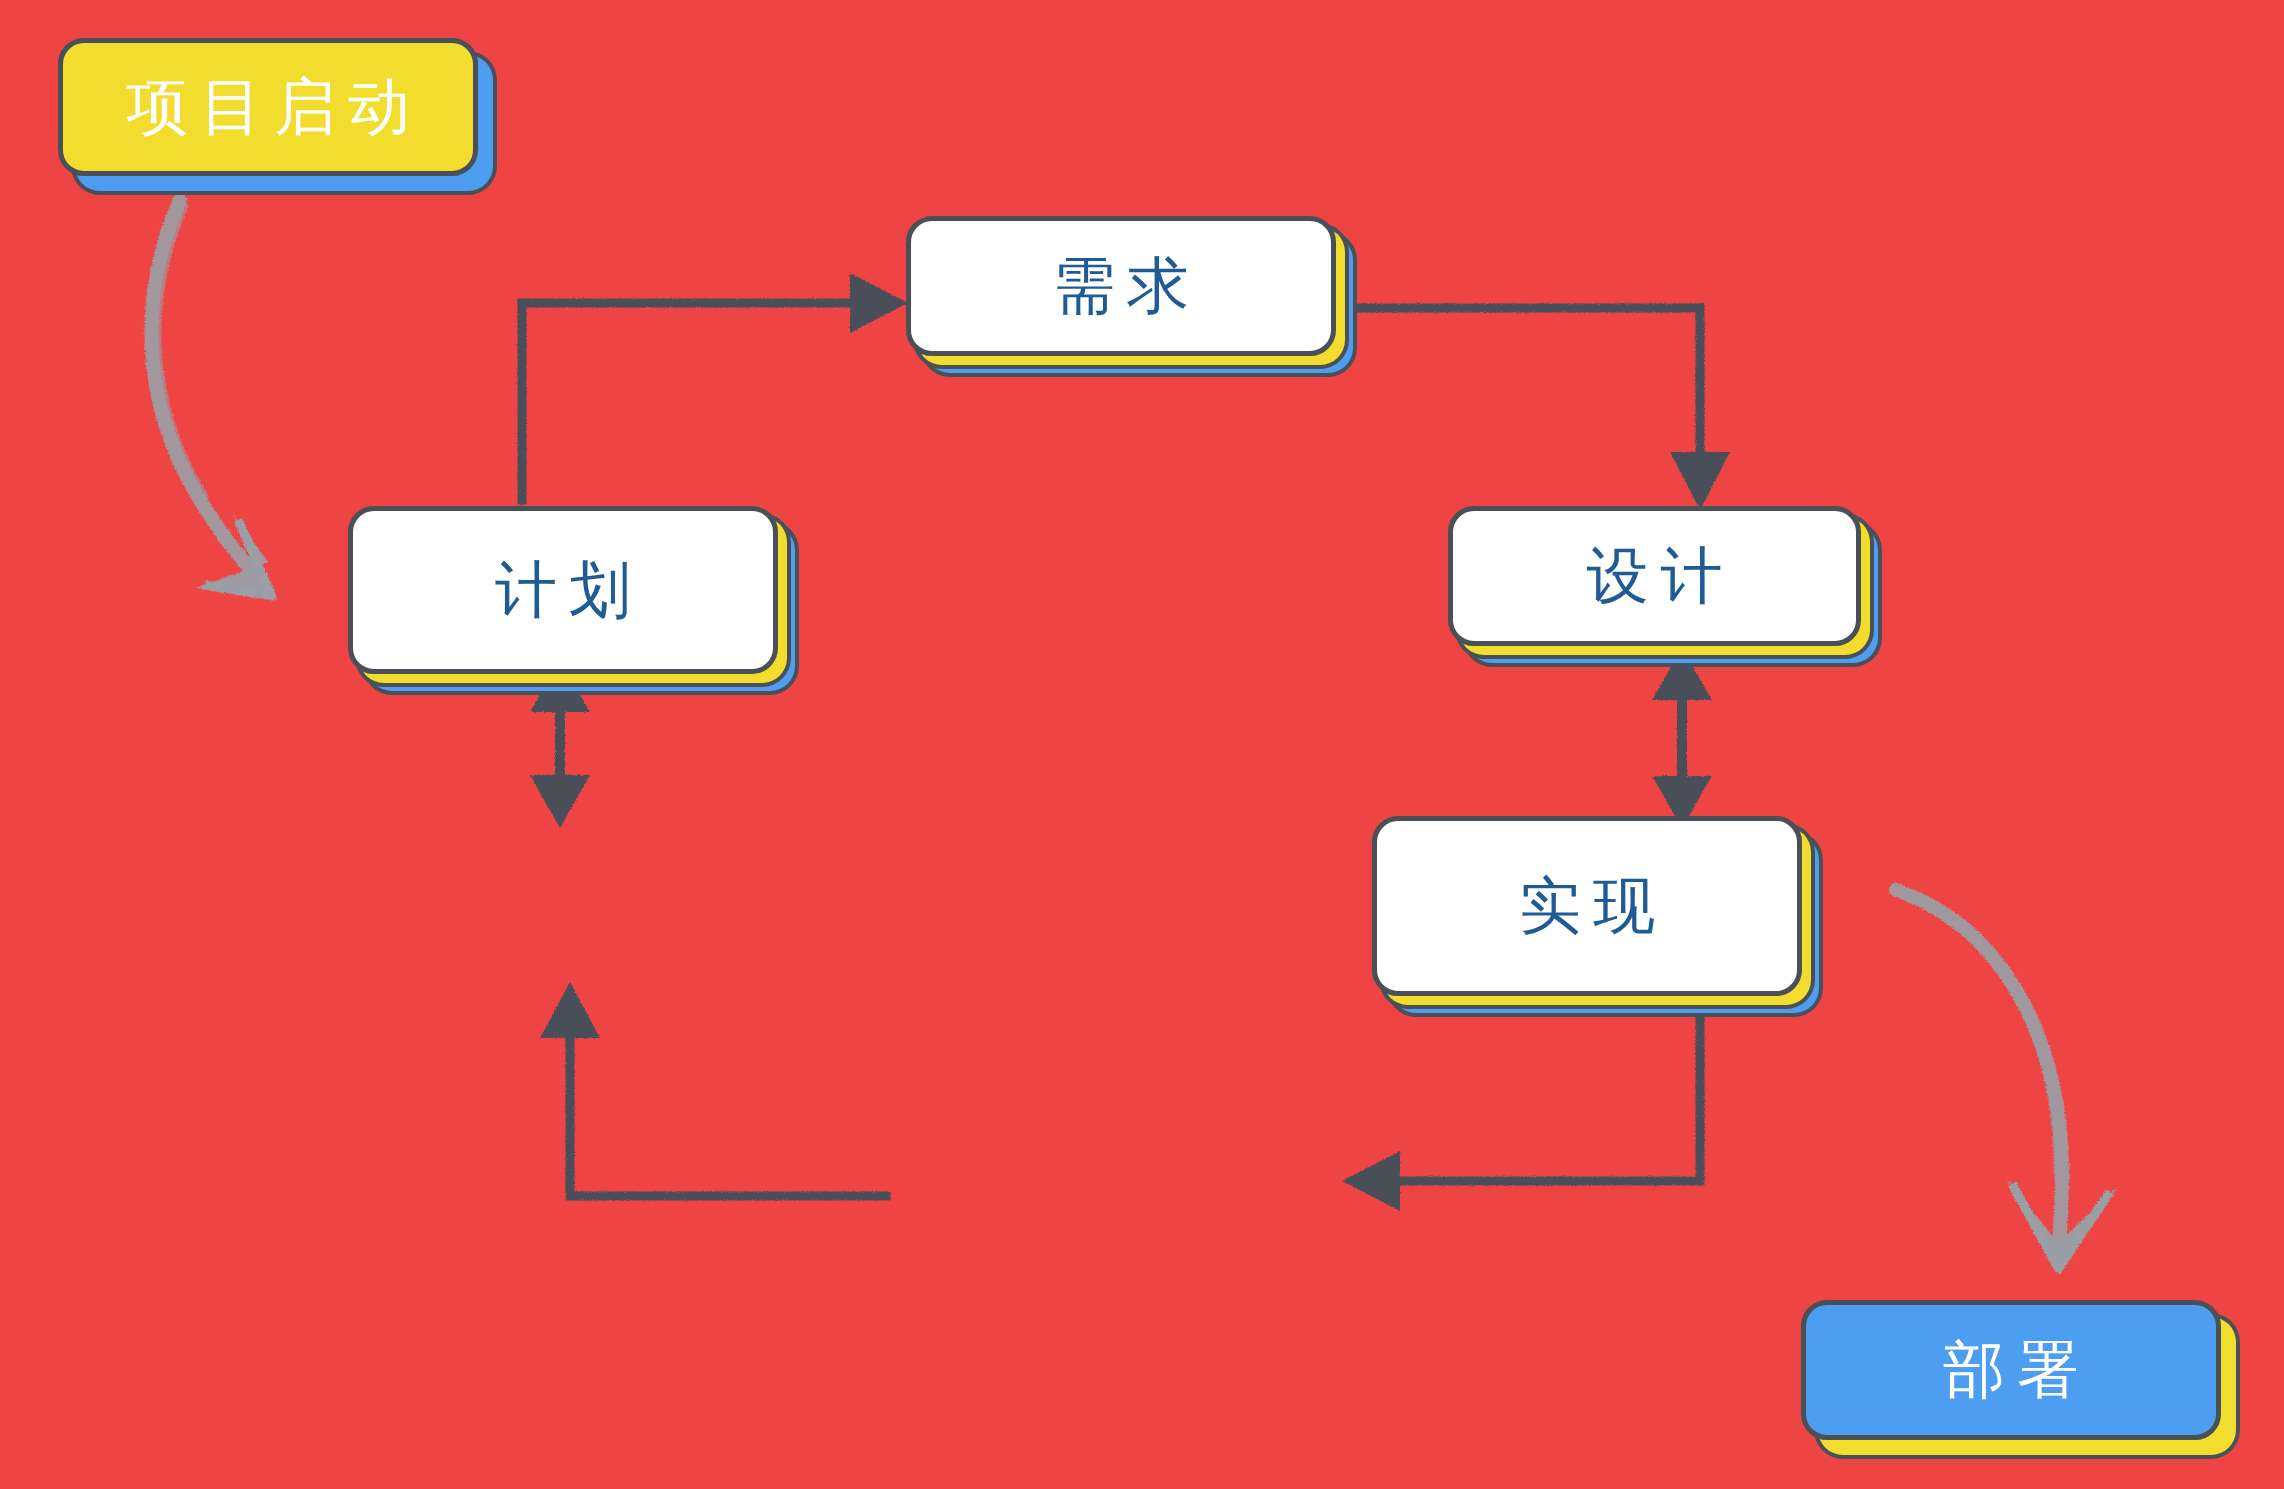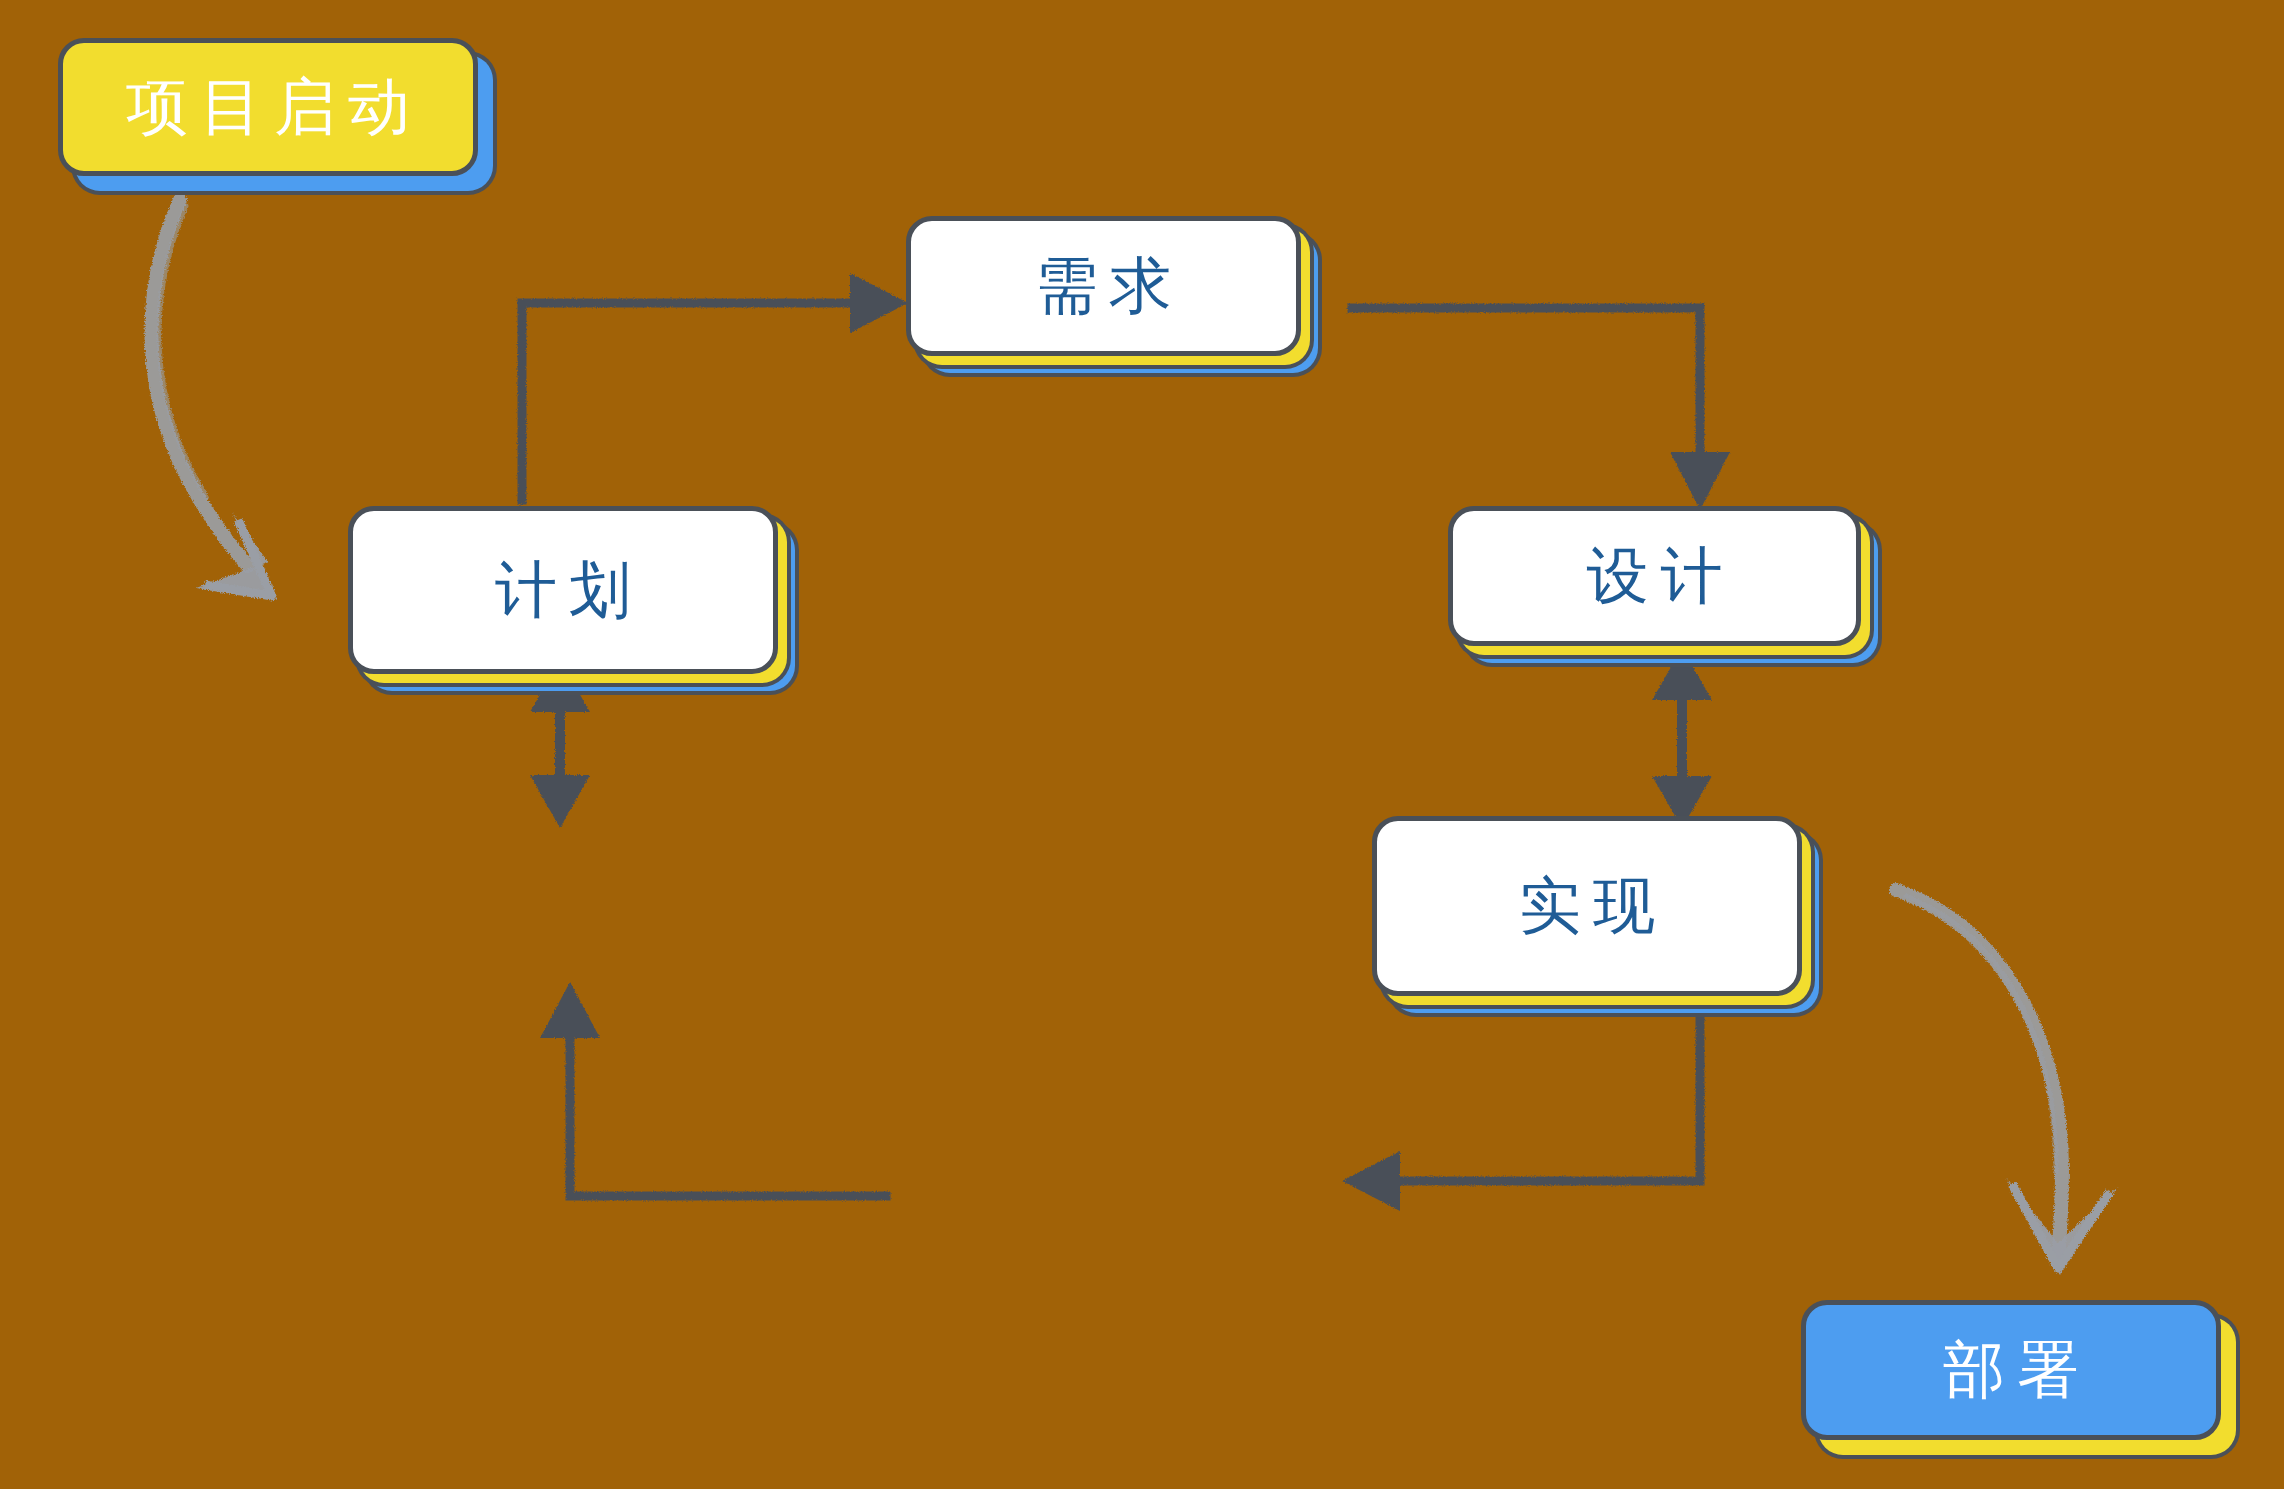--- a/index.html
+++ b/index.html
@@ -8,21 +8,21 @@
     padding: 0;
     background: #ffffff;
   }
   body {
     font-family: "DejaVu Sans", "Liberation Sans", sans-serif;
   }
   #canvas {
     position: relative;
     width: 2284px;
     height: 1489px;
-    background: #a16207;
+    background: #ef4444;
     overflow: hidden;
   }
   #edge-layer {
     position: absolute;
     left: 0;
     top: 0;
     width: 2284px;
     height: 1489px;
     pointer-events: none;
   }
@@ -142,21 +142,21 @@
   </svg>
 
   <div class="node start" style="left:58px; top:38px; width:420px; height:138px;">
     <span class="label">项目启动</span>
   </div>
 
   <div class="node process" style="left:348px; top:506px; width:430px; height:168px;">
     <span class="label">计划</span>
   </div>
 
-  <div class="node process" style="left:906px; top:216px; width:395px; height:140px;">
+  <div class="node process" style="left:906px; top:216px; width:430px; height:140px;">
     <span class="label">需求</span>
   </div>
 
   <div class="node process" style="left:1448px; top:506px; width:413px; height:140px;">
     <span class="label">设计</span>
   </div>
 
   <div class="node process" style="left:1372px; top:816px; width:430px; height:180px;">
     <span class="label">实现</span>
   </div>

